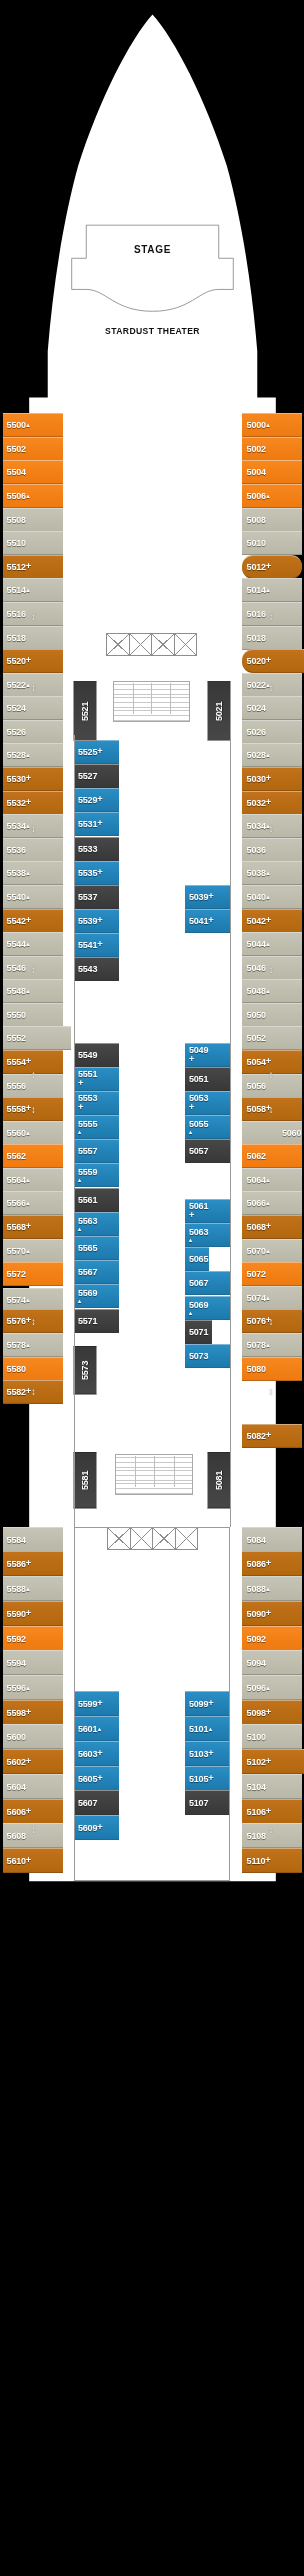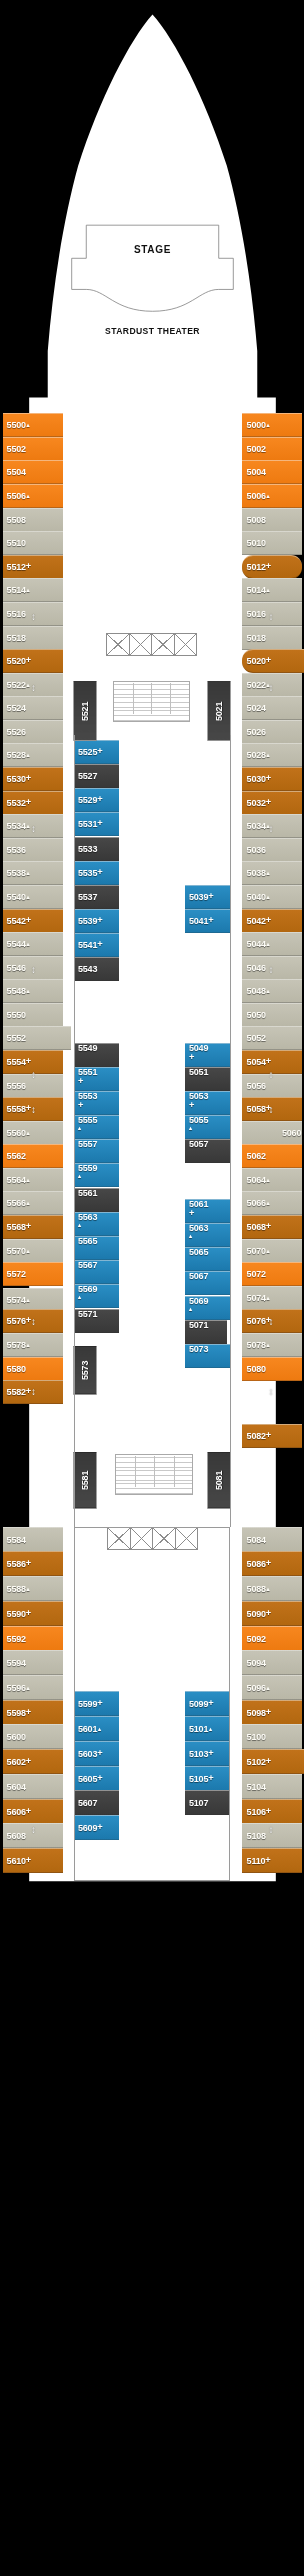--- a/index.html
+++ b/index.html
@@ -65,21 +65,21 @@
   .cabin.vert {
     writing-mode:vertical-rl;
     justify-content:center; align-items:center;
     padding:0;
     text-orientation:mixed;
     transform:rotate(180deg);
   }
 
   
   .cabin.stack {
-    flex-direction:column; align-items:flex-start;
+    flex-direction:column; justify-content:center; align-items:flex-start;
     padding-left:4px; line-height:1.0;
   }
   .cabin.stack .mark { margin-left:0; margin-top:0px; }
 
   
   .arrow-updown {
     position:absolute; width:6px; height:16px;
     color:#fff; font-size:10px; line-height:16px; text-align:center;
     text-shadow:0 0 1.3px rgba(0,0,0,.7);
     z-index:6; pointer-events:none;
@@ -683,31 +683,31 @@
         <span class="num">5057</span>
       </div>
       <div class="cabin midr c-blue stack" style="left: 185px; top: 1199px; width: 45px; height: 24px;">
         <span class="num">5061</span>
         <span class="mark" style="font-size: 9.3px; margin-left: 0px;">+</span>
       </div>
       <div class="cabin midr c-blue stack" style="left: 185px; top: 1223px; width: 45px; height: 24px;">
         <span class="num">5063</span>
         <span class="mark">▴</span>
       </div>
-      <div class="cabin midr c-blue stack" style="left: 185px; top: 1247px; width: 45px; height: 24px;">
+      <div class="cabin midr c-blue stack" style="left: 185px; top: 1247px; width: 24px; height: 24px;">
         <span class="num">5065</span>
       </div>
       <div class="cabin midr c-blue stack" style="left: 185px; top: 1271px; width: 45px; height: 24px;">
         <span class="num">5067</span>
       </div>
       <div class="cabin midr c-blue stack" style="left: 185px; top: 1296px; width: 45px; height: 24px;">
         <span class="num">5069</span>
         <span class="mark">▴</span>
       </div>
-      <div class="cabin midr c-dark stack" style="left: 185px; top: 1320px; width: 42px; height: 24px;">
+      <div class="cabin midr c-dark stack" style="left: 185px; top: 1320px; width: 27px; height: 24px;">
         <span class="num">5071</span>
       </div>
       <div class="cabin midr c-blue stack" style="left: 185px; top: 1344px; width: 45px; height: 24px;">
         <span class="num">5073</span>
       </div>
       <div class="cabin midr c-blue" style="left: 185px; top: 1691px; width: 45px; height: 25px;">
         <span class="num">5099</span>
         <span class="mark" style="font-size: 9.3px; margin-left: 0px;">+</span>
       </div>
       <div class="cabin midr c-blue" style="left: 185px; top: 1716px; width: 45px; height: 25px;">

